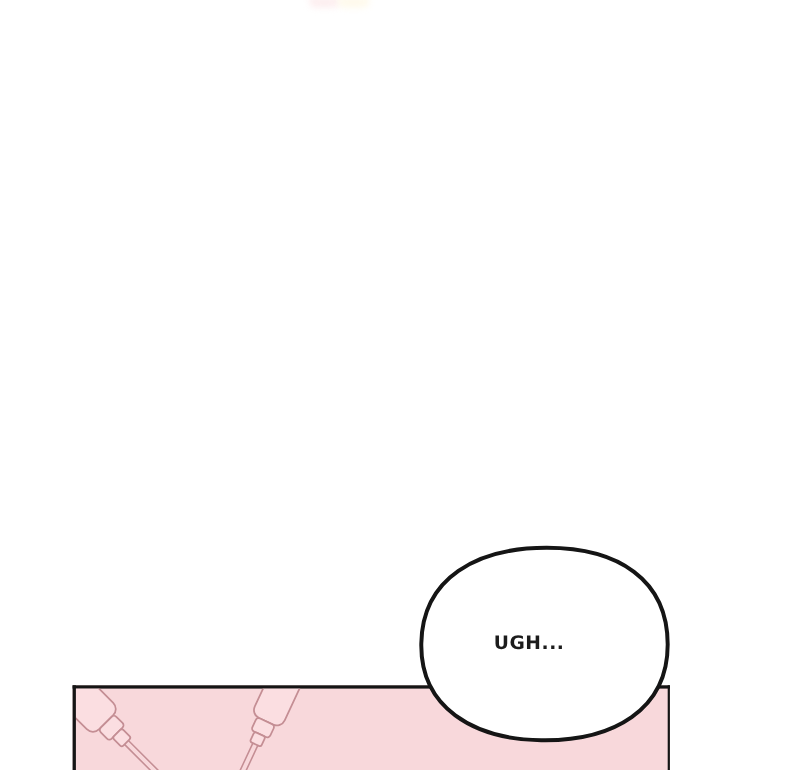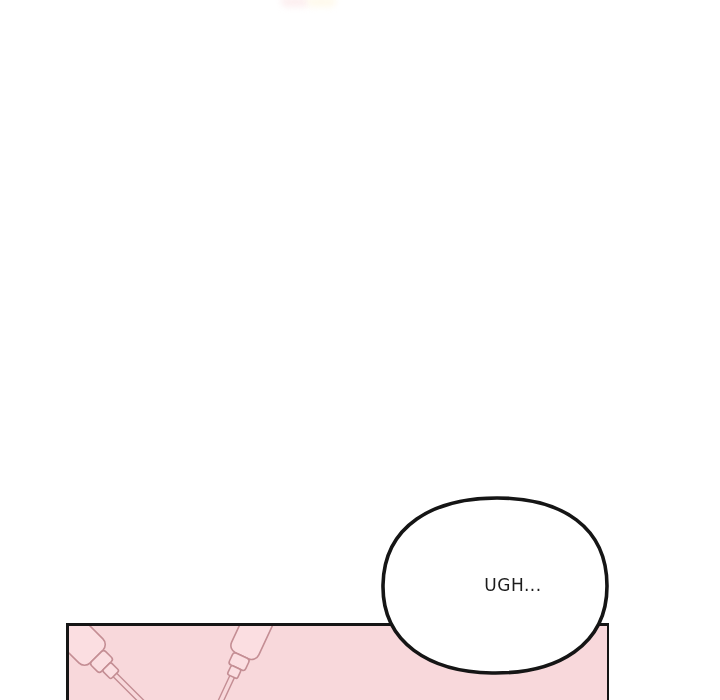--- a/index.html
+++ b/index.html
@@ -61,26 +61,26 @@
     width: 234px;
     height: 186px;
   }
   .bubble-path {
     fill: var(--bubble-fill, #ffffff);
     stroke: var(--line-black, #151515);
     stroke-width: 3.6;
   }
   .bubble-text {
     position: absolute;
-    left: 396px;
+    left: 364px;
     top: 575px;
     width: 234px;
     text-align: center;
     font-size: 17px;
-    font-weight: 400;
+    font-weight: 700;
     letter-spacing: 0.5px;
     color: var(--text-color, #1c1c1c);
     user-select: none;
   }
 </style>
 </head>
 <body>
 
 <div class="page">
 

